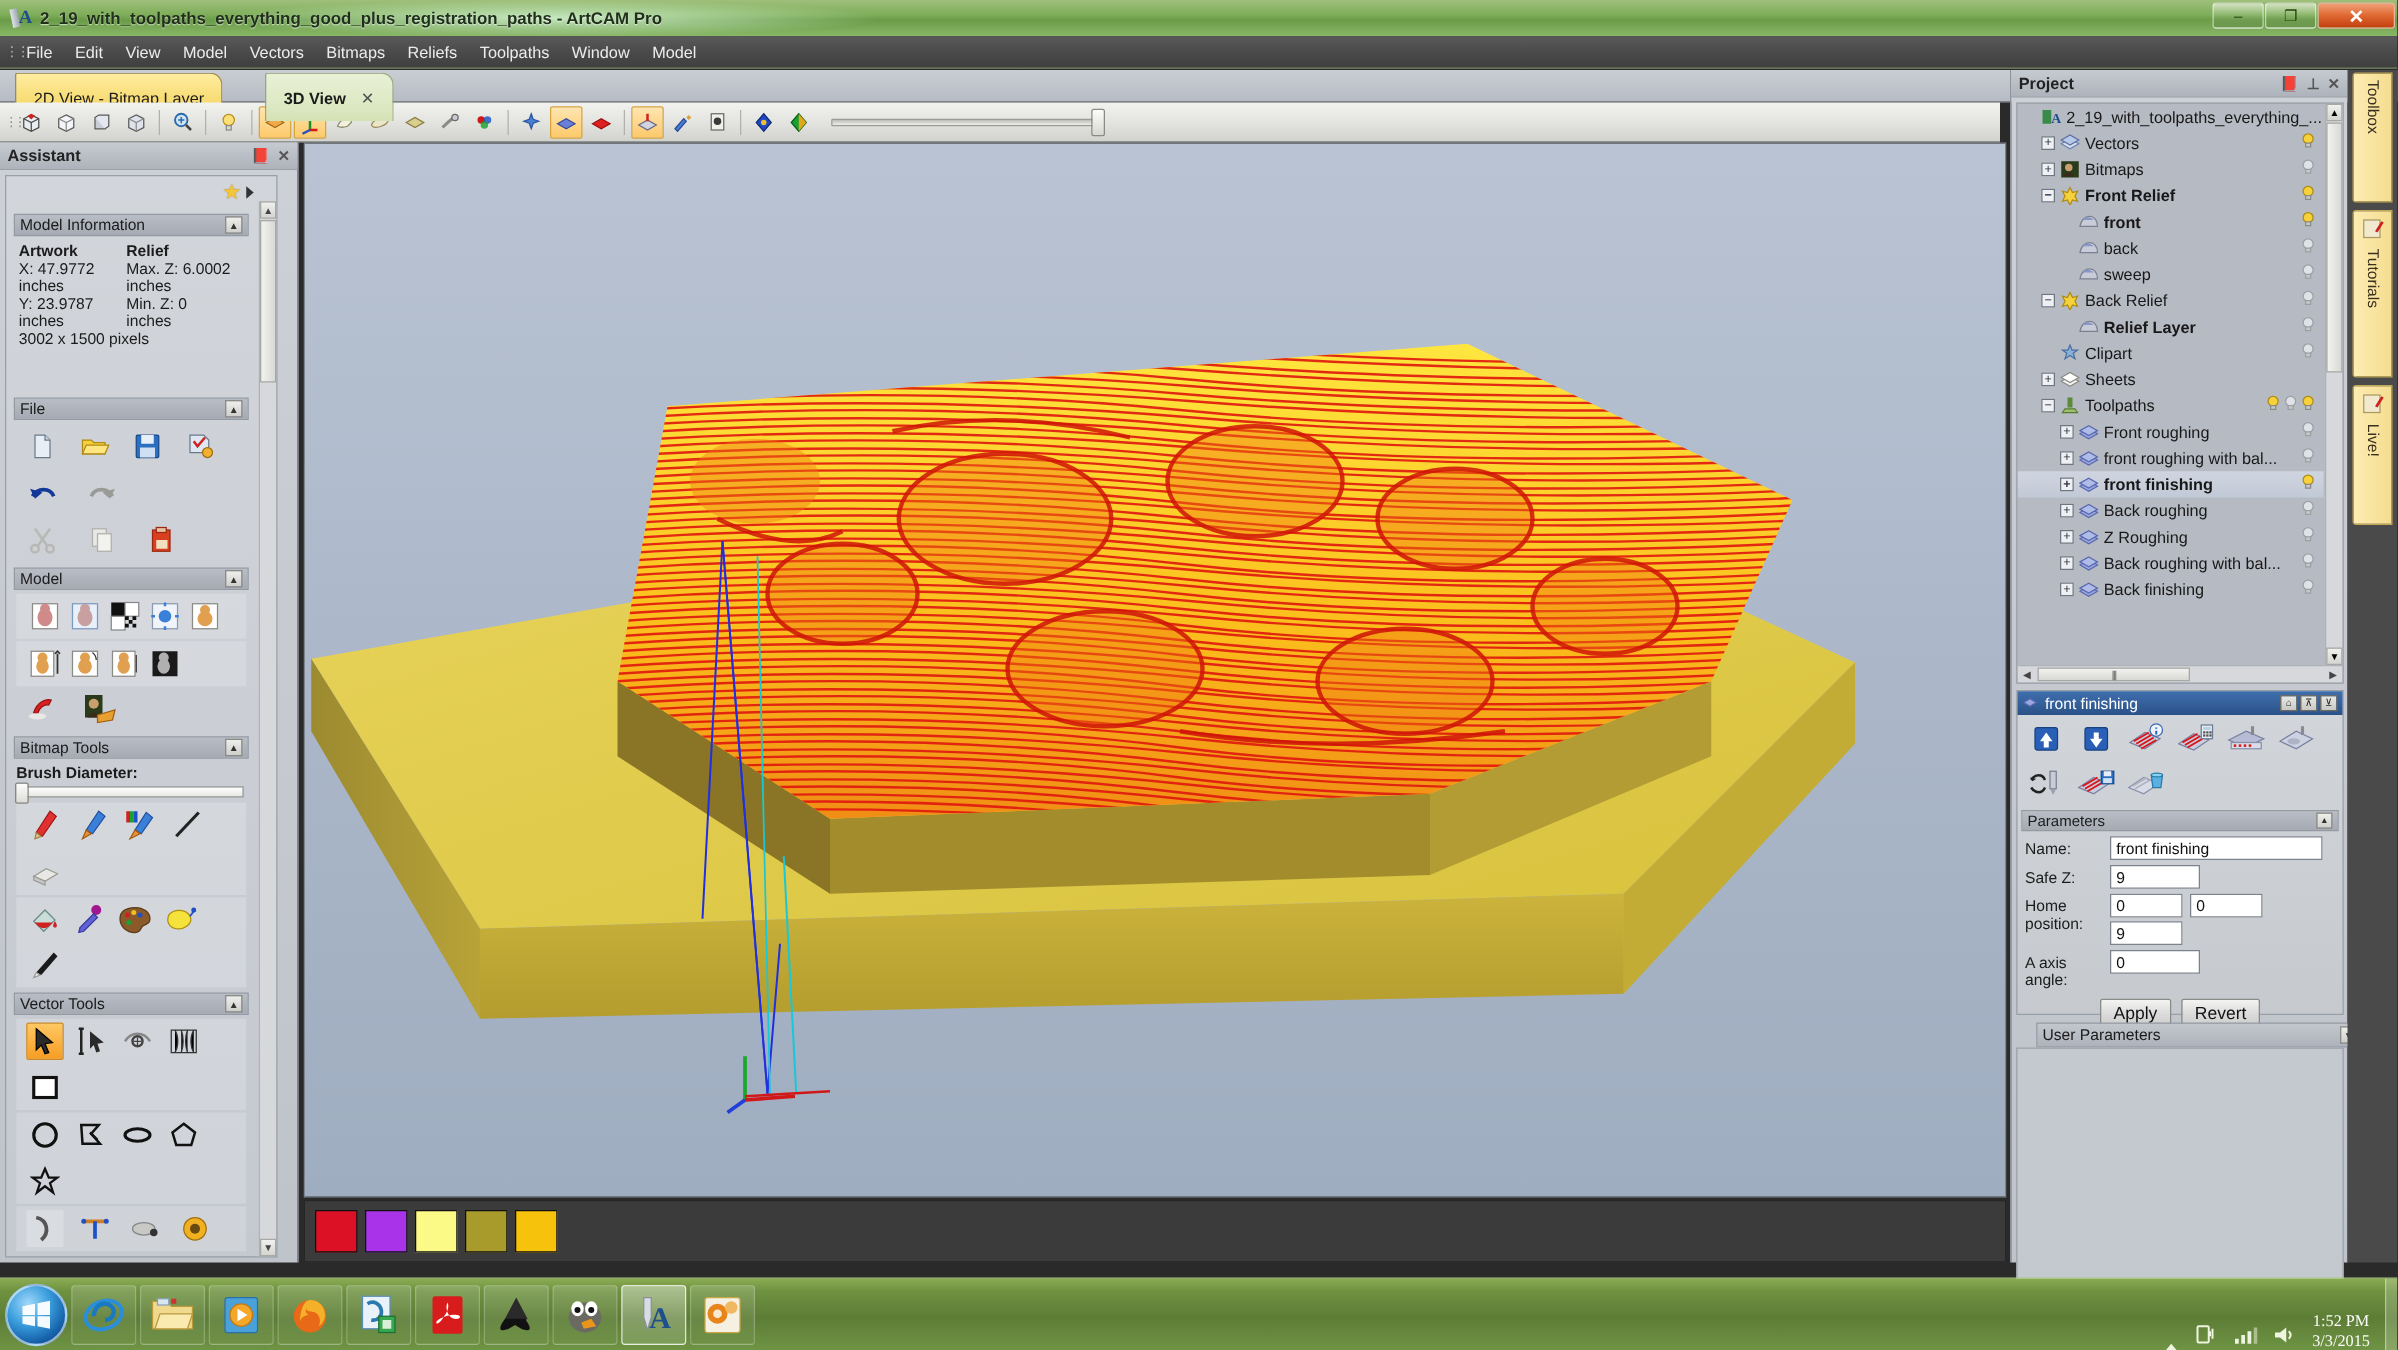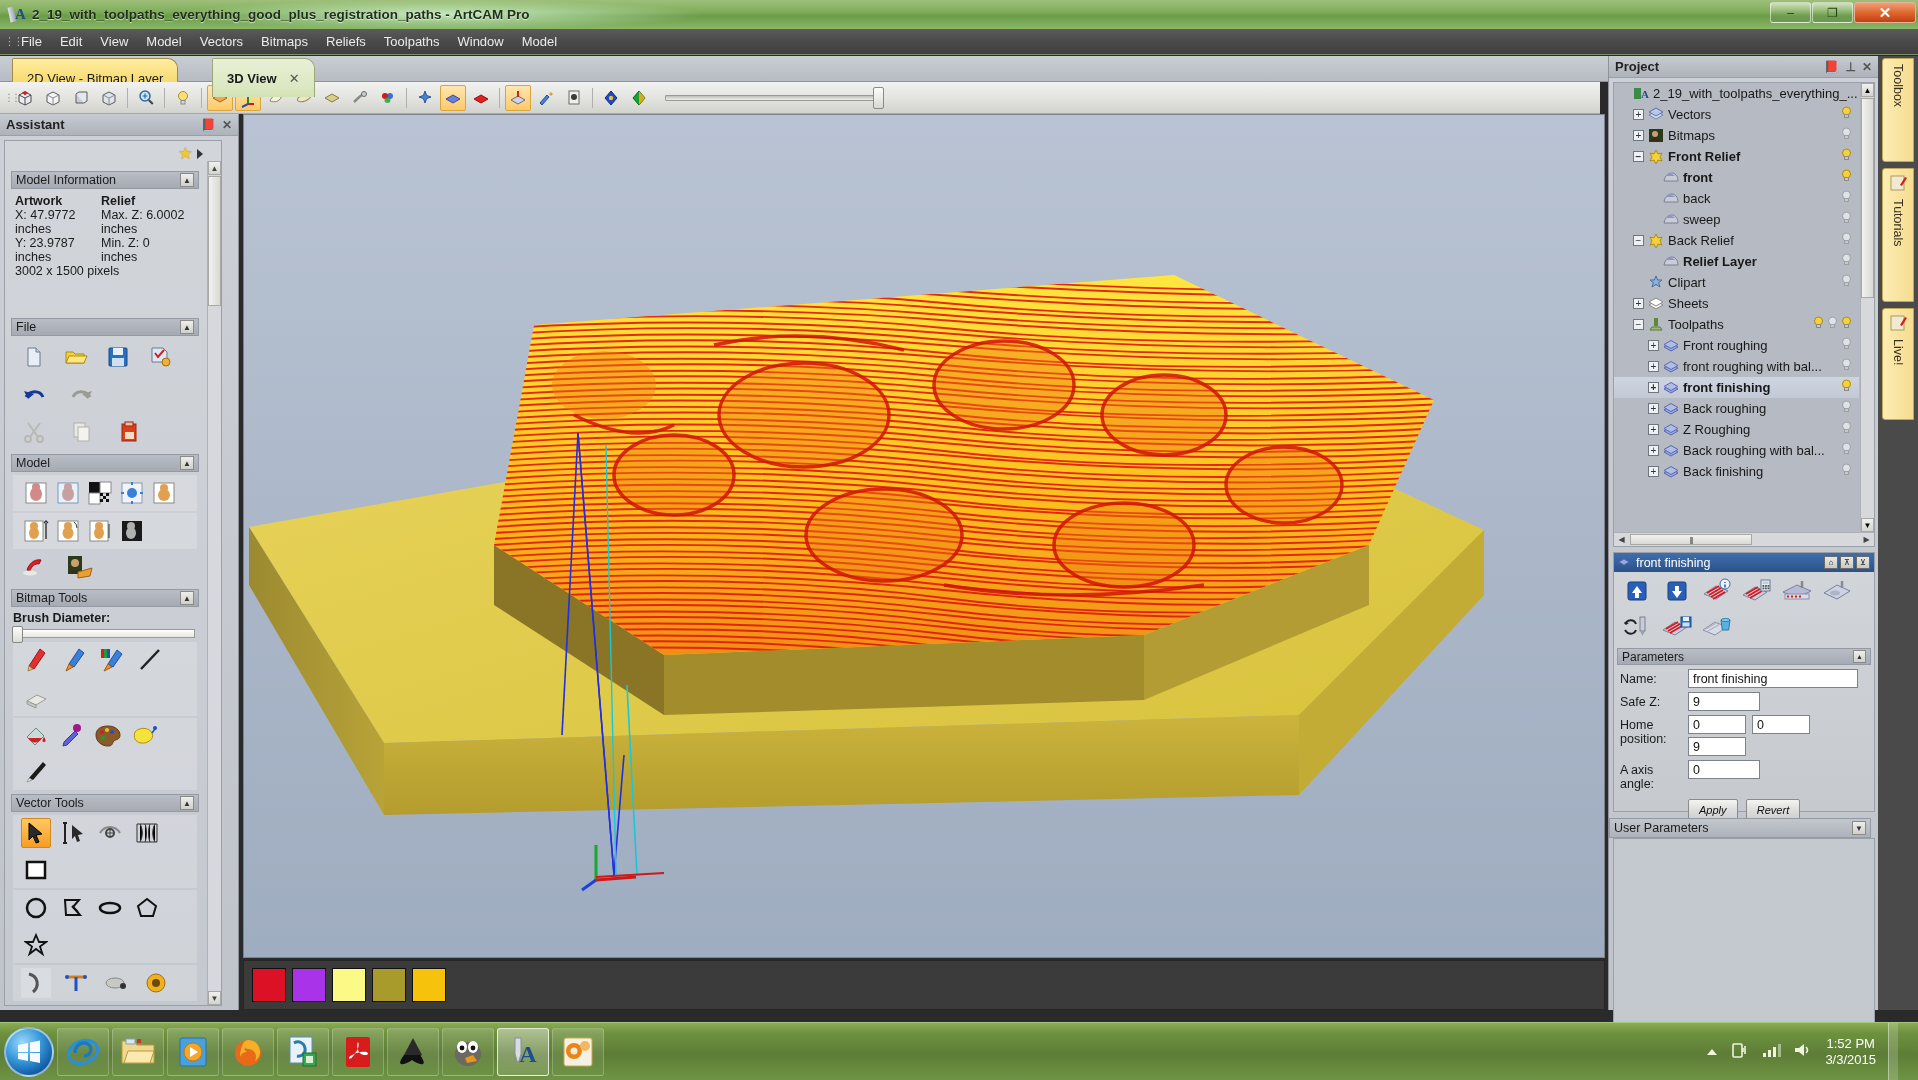--- a/index.html
+++ b/index.html
@@ -292,24 +292,24 @@
   .plabel { width: 68px; flex:0 0 auto; line-height: 14px; padding-top: 3px; }
   .pinput {
     background: #fff; border: 1px solid #7d838c; height: 19px;
     font-size: 12.5px; padding: 0 4px; color: #111; display:flex; align-items:center;
   }
   .btnrow { display:flex; justify-content:center; gap: 8px; padding: 6px 0 4px 0; }
   .pbtn {
     min-width: 50px; height: 21px; padding: 0 10px;
     background: linear-gradient(to bottom, #f4f4f2, #dedede 50%, #cfcfcf);
     border: 1px solid #8a8a86; border-radius: 2px;
-    font-size: 11px; color: #111; display:flex;align-items:center;justify-content:center;font-style:italic;
+    font-size: 14px; color: #111; display:flex;align-items:center;justify-content:center;
   }
   .userparams {
-    position: absolute; left: 0; top: 762px; width: 262px; height: 20px;
+    position: absolute; left: 20px; top: 762px; width: 262px; height: 20px;
     background: linear-gradient(to bottom,#c2c6cd,#aeb3bb); border:1px solid #949aa3;
     display:flex; align-items:center; padding: 0 4px; font-size:12.5px; color:#1b1b1b;
   }
   .userparams .sq { margin-left:auto; width:14px;height:14px;background:linear-gradient(to bottom,#eeeeea,#cfcfcb);
     border:1px solid #8a8a86; display:flex;align-items:center;justify-content:center;font-size:8px;color:#333; }
   .up-body { position:absolute; left:4px; top:782px; width:262px; height:222px;
     background:#c4c8cf; border:1px solid #9aa0a8; }
 
   
   .edgetabs {
@@ -360,22 +360,22 @@
     border: 1px solid rgba(255,255,255,0.22); border-radius: 3px;
     background: linear-gradient(to bottom, rgba(255,255,255,0.16), rgba(255,255,255,0.02));
     display: flex; align-items: center; justify-content: center;
     flex: 0 0 auto;
   }
   .tbapp.active {
     border-color: rgba(255,255,255,0.75);
     background: linear-gradient(to bottom, rgba(255,255,255,0.42), rgba(255,255,255,0.12));
   }
   .tray {
-    margin-left: auto; display: flex; align-items: center; gap: 12px; padding-right: 20px;
-    color: #f2f7e8; font-size: 12px;
+    margin-left: auto; display: flex; align-items: flex-end; gap: 12px; padding-right: 0;
+    color: #f2f7e8; font-size: 12px; font-family: Liberation Serif, serif;
   }
   .clock { text-align: center; line-height: 16px; font-size: 13px; color:#fdfdfa; }
   .tray-caret { width:0;height:0;border-left:5px solid transparent;border-right:5px solid transparent;border-bottom:6px solid #eef4e0; }
   .show-desktop { width: 10px; height: 58px; background: rgba(255,255,255,0.18); border-left:1px solid rgba(255,255,255,0.4); }
 </style>
 </head>
 <body>
 
 <div id="app">
 

